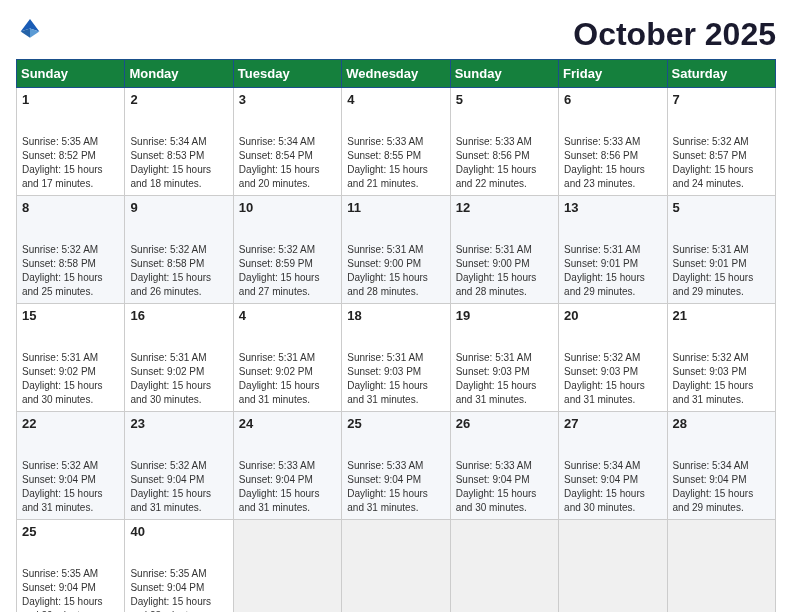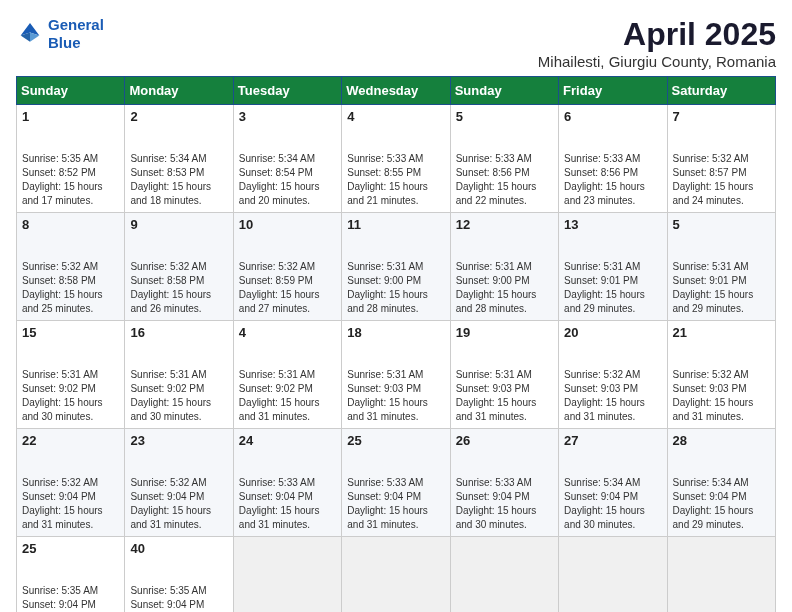--- a/index.html
+++ b/index.html
@@ -94,28 +94,23 @@
 </head>
 <body>
 
 <div class="header-area">
   <div class="logo">
     <svg class="logo-bird" viewBox="0 0 36 36">
       <polygon points="18,4 30,20 18,16 6,20" fill="#1a5cb5"></polygon>
       <polygon points="18,16 30,20 18,28" fill="#5b9bd5"></polygon>
       <polygon points="18,16 6,20 18,28" fill="#2563a8"></polygon>
     </svg>
-    <div class="logo-text">
-      <div><span>General</span></div>
-      <div><span style="color:#1a5cb5;font-weight:bold;">Blue</span></div>
-    </div>
   </div>
   <div class="title-area">
-    <h1>April 2025</h1>
-    <h2>Mihailesti, Giurgiu County, Romania</h2>
+    <h1>October 2025</h1>
   </div>
 </div>
 
 <table class="calendar">
   <thead>
     <tr>
     <th>Sunday</th>
         <th>Monday</th>
         <th>Tuesday</th>
         <th>Wednesday</th>

